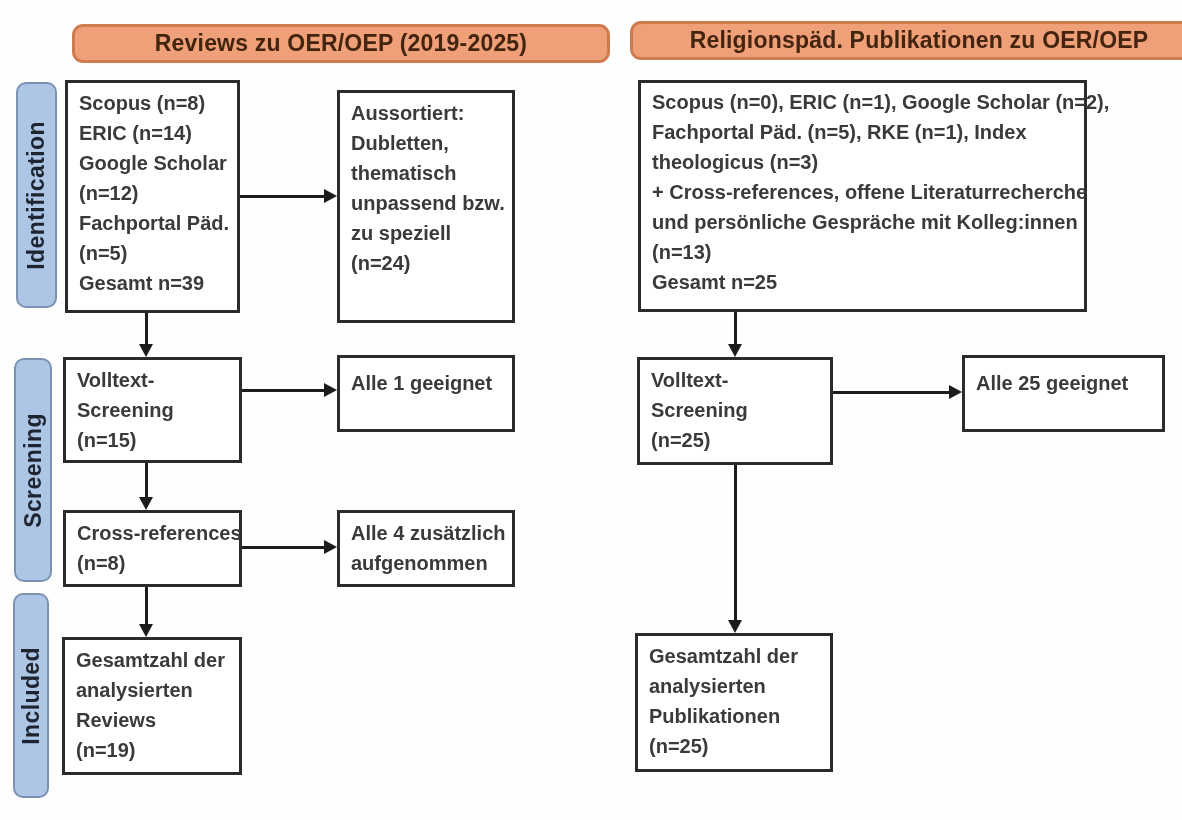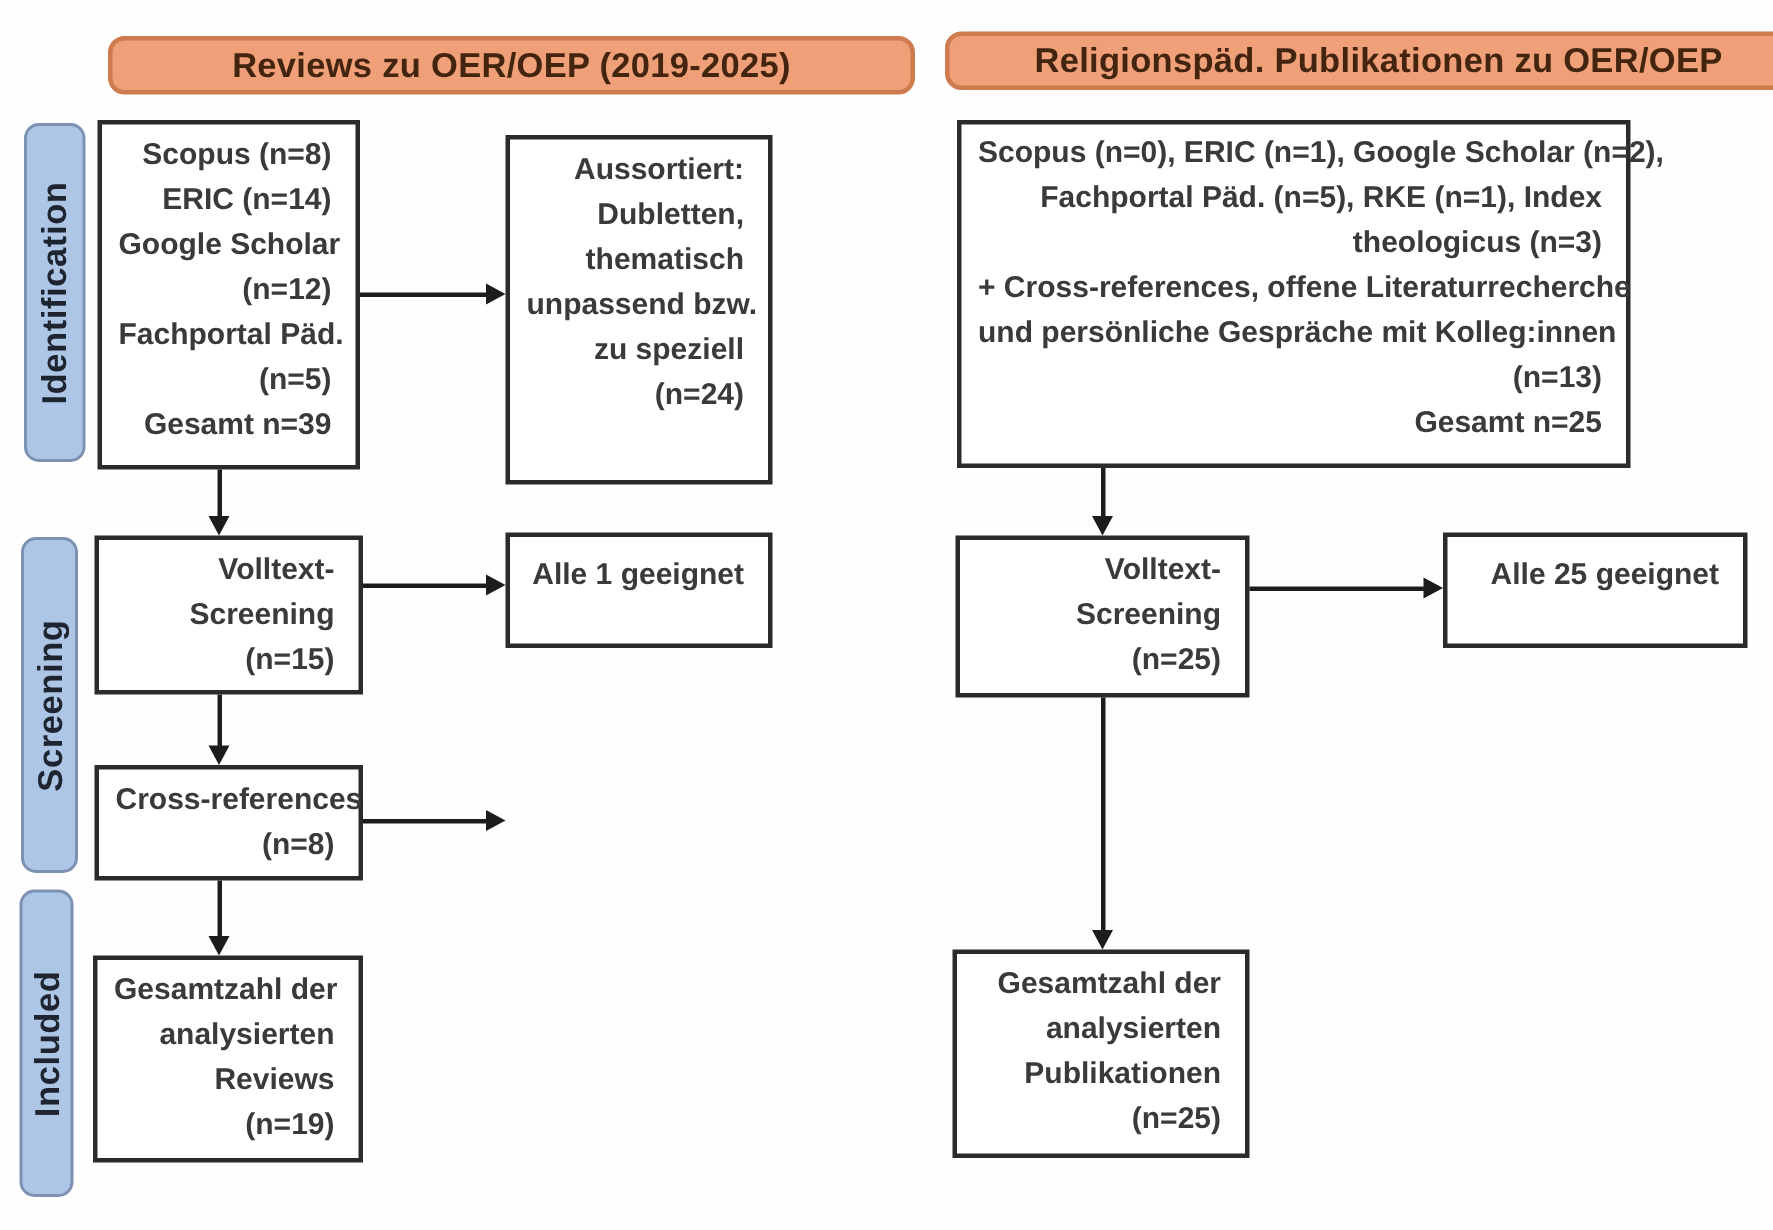--- a/index.html
+++ b/index.html
@@ -24,21 +24,21 @@
     box-sizing:border-box;
   }
   .vtext { writing-mode:vertical-rl; transform:rotate(180deg); letter-spacing:0.4px; }
   #stage-identification { left:16px; top:82px;  width:41px; height:226px; }
   #stage-screening      { left:14px; top:358px; width:38px; height:224px; }
   #stage-included       { left:13px; top:593px; width:36px; height:205px; }
   
   .node {
     position:absolute; background:#fff; border:3px solid var(--box-border);
     color:var(--box-text); font-weight:700; font-size:20px; line-height:30px;
-    padding:5px 16px 0 11px; white-space:pre; box-sizing:border-box;text-align:right;
+    padding:5px 16px 0 11px; white-space:pre; box-sizing:border-box;
   }
   .pt10 { padding-top:10px; }
   #b1 { left:65px;  top:80px;  width:175px; height:233px; }
   #b2 { left:337px; top:80px;  width:178px; height:233px;margin-top:10px; }
   #b3 { left:63px;  top:357px; width:179px; height:106px; }
   #b4 { left:337px; top:355px; width:178px; height:77px;  }
   #b5 { left:63px;  top:510px; width:179px; height:77px;  }
   #b6 { left:337px; top:510px; width:178px; height:77px;  }
   #b7 { left:62px;  top:637px; width:180px; height:138px; }
   #r1 { left:638px; top:80px;  width:449px; height:232px; padding-top:4px; }
@@ -97,20 +97,22 @@
 thematisch
 unpassend bzw.
 zu speziell
 (n=24)</div>
   <div class="node" id="b3">Volltext-
 Screening
 (n=15)</div>
   <div class="node pt10" id="b4">Alle 1 geeignet</div>
   <div class="node" id="b5">Cross-references
 (n=8)</div>
+  <div class="node" id="b6">Alle 4 zusätzlich
+aufgenommen</div>
   <div class="node" id="b7">Gesamtzahl der
 analysierten
 Reviews
 (n=19)</div>
 
   <div class="node" id="r1">Scopus (n=0), ERIC (n=1), Google Scholar (n=2),
 Fachportal Päd. (n=5), RKE (n=1), Index
 theologicus (n=3)
 + Cross-references, offene Literaturrecherche
 und persönliche Gespräche mit Kolleg:innen

